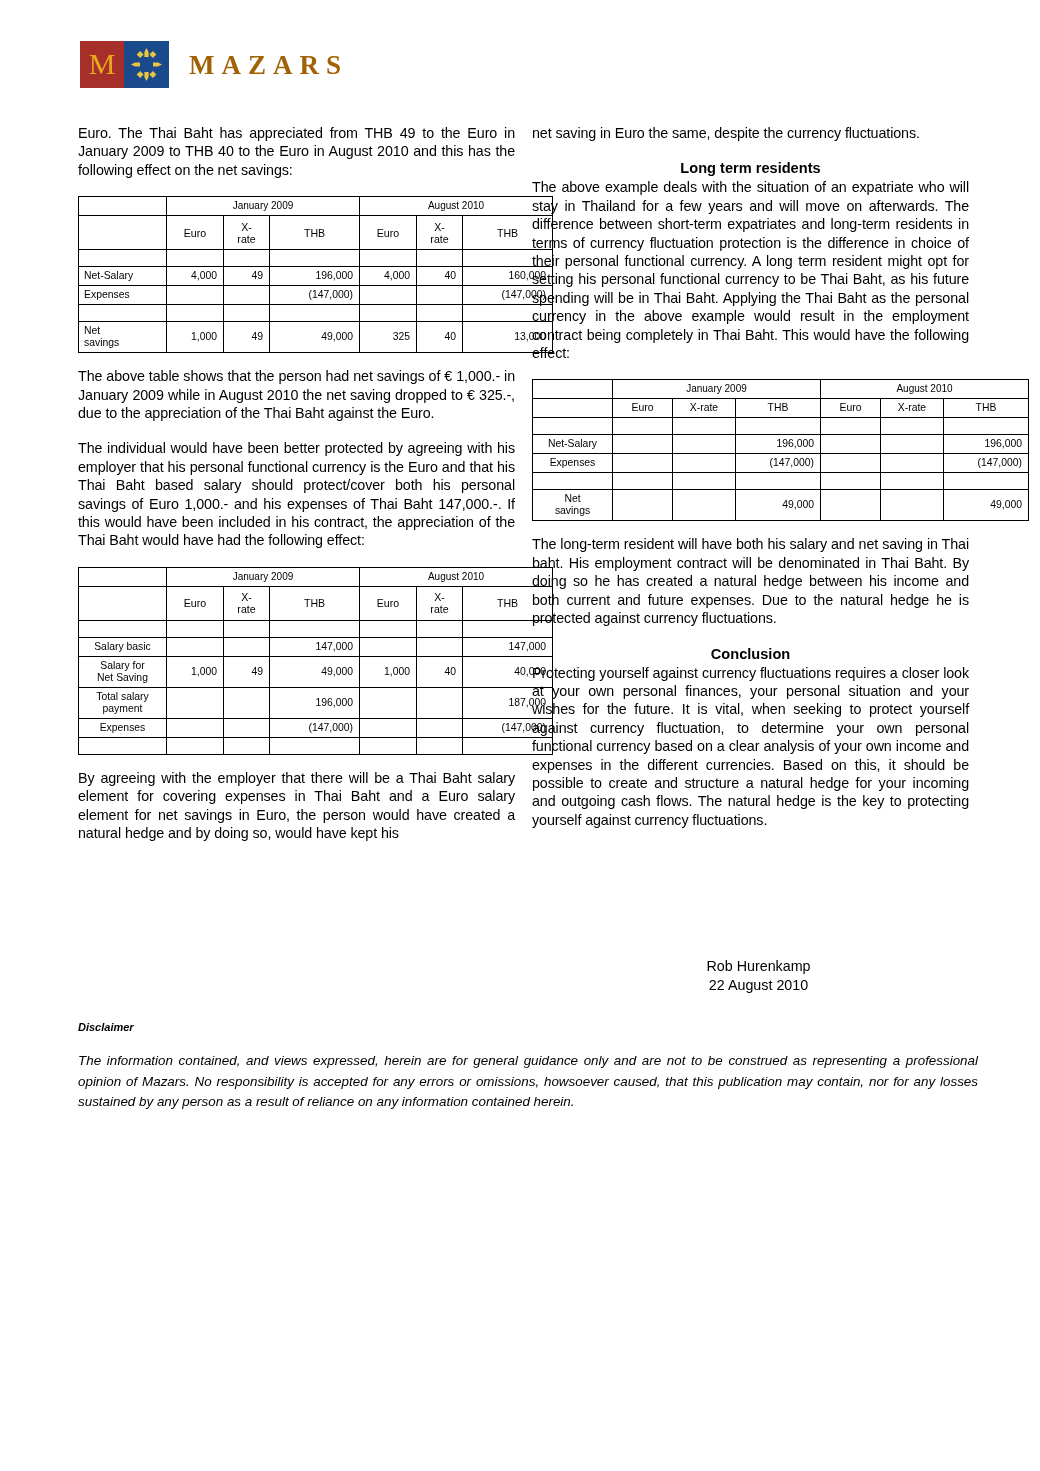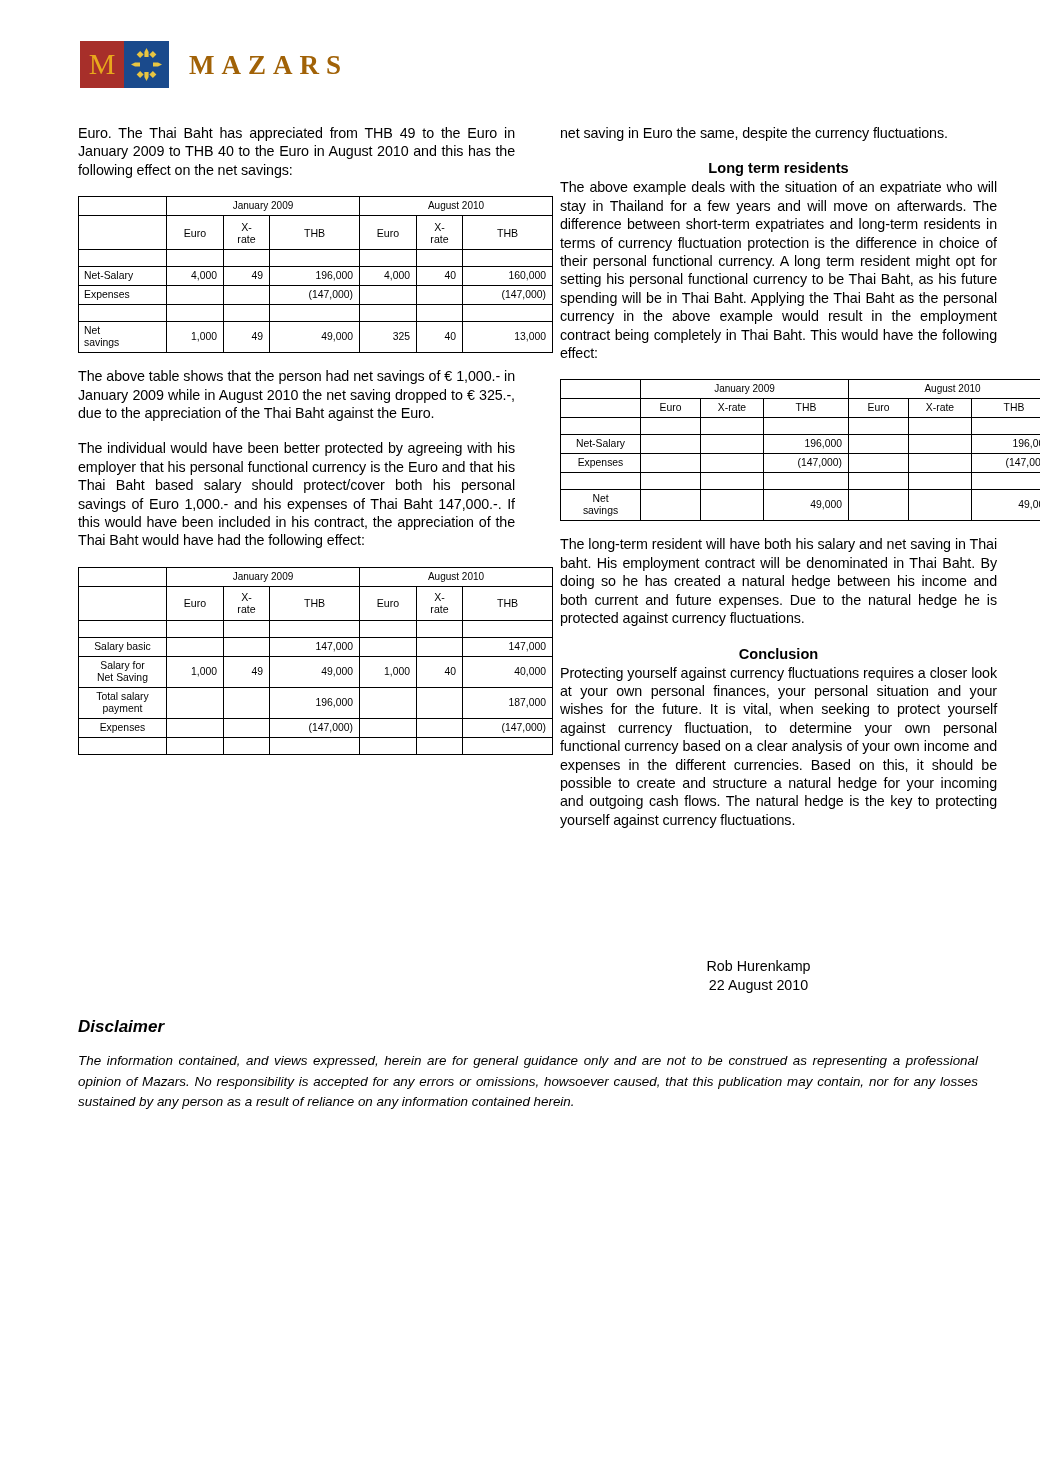--- a/index.html
+++ b/index.html
@@ -68,21 +68,21 @@
     line-height: 30px;
   }
 
   
   .col {
     position: absolute;
     top: 124px;
     width: 437px;
   }
   .col-left  { left: 78px; }
-  .col-right { left: 560px; }
+  .col-right { left: 532px; }
 
   p.body {
     margin: 0 0 17px 0;
     font-size: 14.3px;
     line-height: 18.4px;
     text-align: justify;
     letter-spacing: -0.1px;
   }
   p.body.tight { margin-bottom: 0; }
   h2.sub {
@@ -142,21 +142,21 @@
 
   
   .disclaimer {
     position: absolute;
     left: 78px;
     top: 1019px;
     width: 900px;
   }
   .disclaimer h3 {
     margin: 0 0 16px 0;
-    font-size: 17px;
+    font-size: 11px;
     font-style: italic;
     font-weight: 700;
     line-height: 16px;
   }
   .disclaimer p {
     margin: 0;
     font-size: 13.4px;
     font-style: italic;
     line-height: 20.5px;
     text-align: justify;
@@ -350,20 +350,21 @@
             <td class="blank"></td>
             <td class="blank"></td>
             <td class="blank"></td>
             <td class="blank"></td>
             <td class="blank"></td>
             <td class="blank"></td>
         </tr>
       </tbody>
     </table>
 
+    <p class="body tight">By agreeing with the employer that there will be a Thai Baht salary element for covering expenses in Thai Baht and a Euro salary element for net savings in Euro, the person would have created a natural hedge and by doing so, would have kept his</p>
   </div>
 
   <div class="col col-right">
 
     <p class="body">net saving in Euro the same, despite the currency fluctuations.</p>
 
     <h2 class="sub">Long term residents</h2>
     <p class="body">The above example deals with the situation of an expatriate who will stay in Thailand for a few years and will move on afterwards. The difference between short-term expatriates and long-term residents in terms of currency fluctuation protection is the difference in choice of their personal functional currency. A long term resident might opt for setting his personal functional currency to be Thai Baht, as his future spending will be in Thai Baht. Applying the Thai Baht as the personal currency in the above example would result in the employment contract being completely in Thai Baht. This would have the following effect:</p>
 
     <table class="fx">

